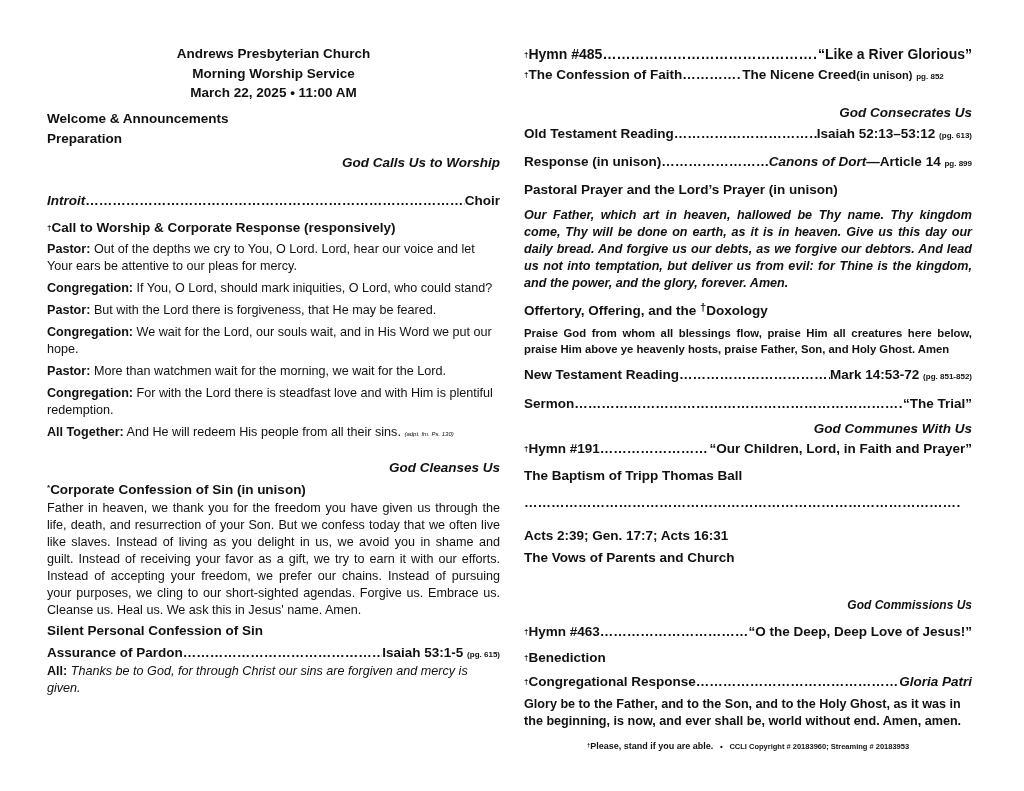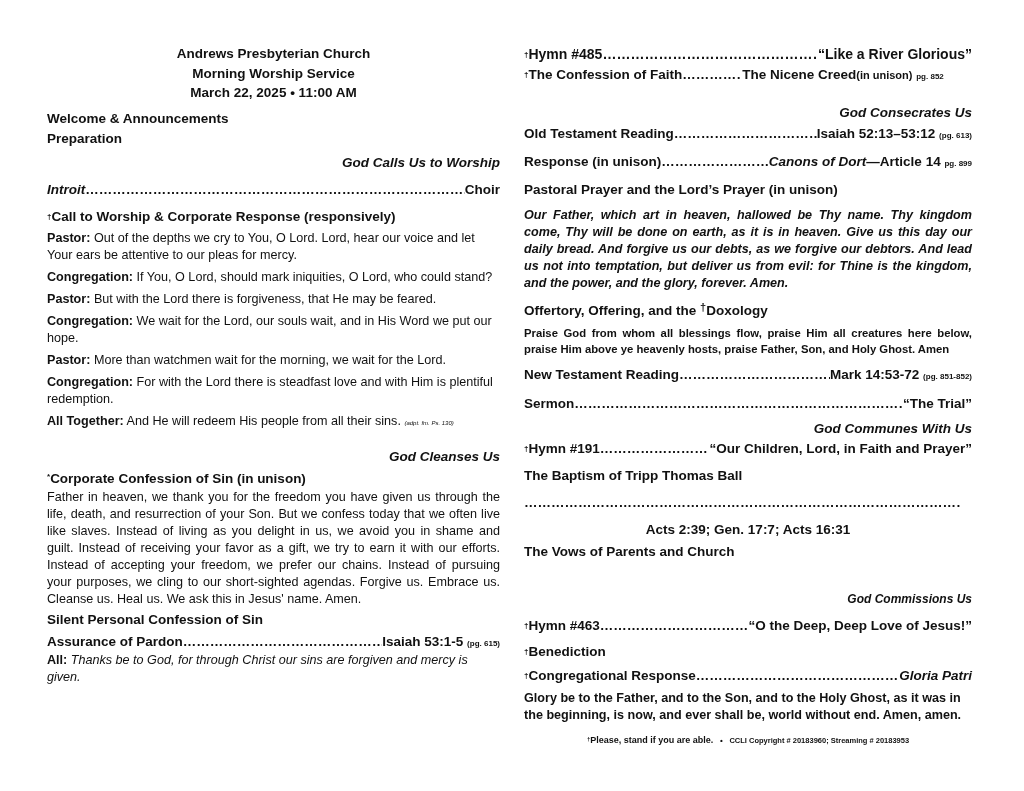--- a/index.html
+++ b/index.html
@@ -29,21 +29,21 @@
 
 <div class="col left">
   <div class="hdr">Andrews Presbyterian Church</div>
   <div class="hdr">Morning Worship Service</div>
   <div class="hdr">March 22, 2025 • 11:00 AM</div>
 
   <div class="item" style="margin-top:7px">Welcome &amp; Announcements</div>
   <div class="item" style="margin-top:3px">Preparation</div>
 
   <div class="section" style="margin-top:7px">God Calls Us to Worship</div>
-  <div class="item leader" style="margin-top:9px">
+  <div class="item leader" style="margin-top:20px">
     <span class="i">Introit</span>
     <span class="fill"></span>
     <span>Choir</span>
   </div>
 
   <div class="item" style="margin-top:10px">
     <span class="dag">†</span><span>Call to Worship &amp; Corporate Response (responsively)</span>
   </div>
 
   <div id="responsive">
@@ -115,21 +115,21 @@
   <div class="section" style="margin-top:8px">God Communes With Us</div>
   <div class="item leader" style="margin-top:2px">
     <span><span class="dag">†</span><span>Hymn #191</span></span>
     <span class="fill"></span>
     <span>“Our Children, Lord, in Faith and Prayer”</span>
   </div>
   <div class="item" style="margin-top:10px">The Baptism of Tripp Thomas Ball</div>
   <div class="item leader" style="margin-top:10px; padding-right:12px">
     <span class="fill"></span>
   </div>
-  <div class="item" style="margin-top:10px; text-align:center">Acts 2:39; Gen. 17:7; Acts 16:31</div>
+  <div class="item" style="margin-top:16px; text-align:left">Acts 2:39; Gen. 17:7; Acts 16:31</div>
   <div class="item" style="margin-top:5px">The Vows of Parents and Church</div>
 
   <div class="section big" style="margin-top:30px">God Commissions Us</div>
   <div class="item leader" style="margin-top:9px">
     <span><span class="dag">†</span><span>Hymn #463</span></span>
     <span class="fill"></span>
     <span>“O the Deep, Deep Love of Jesus!”</span>
   </div>
   <div class="item" style="margin-top:9px">
     <span class="dag">†</span><span>Benediction</span>

